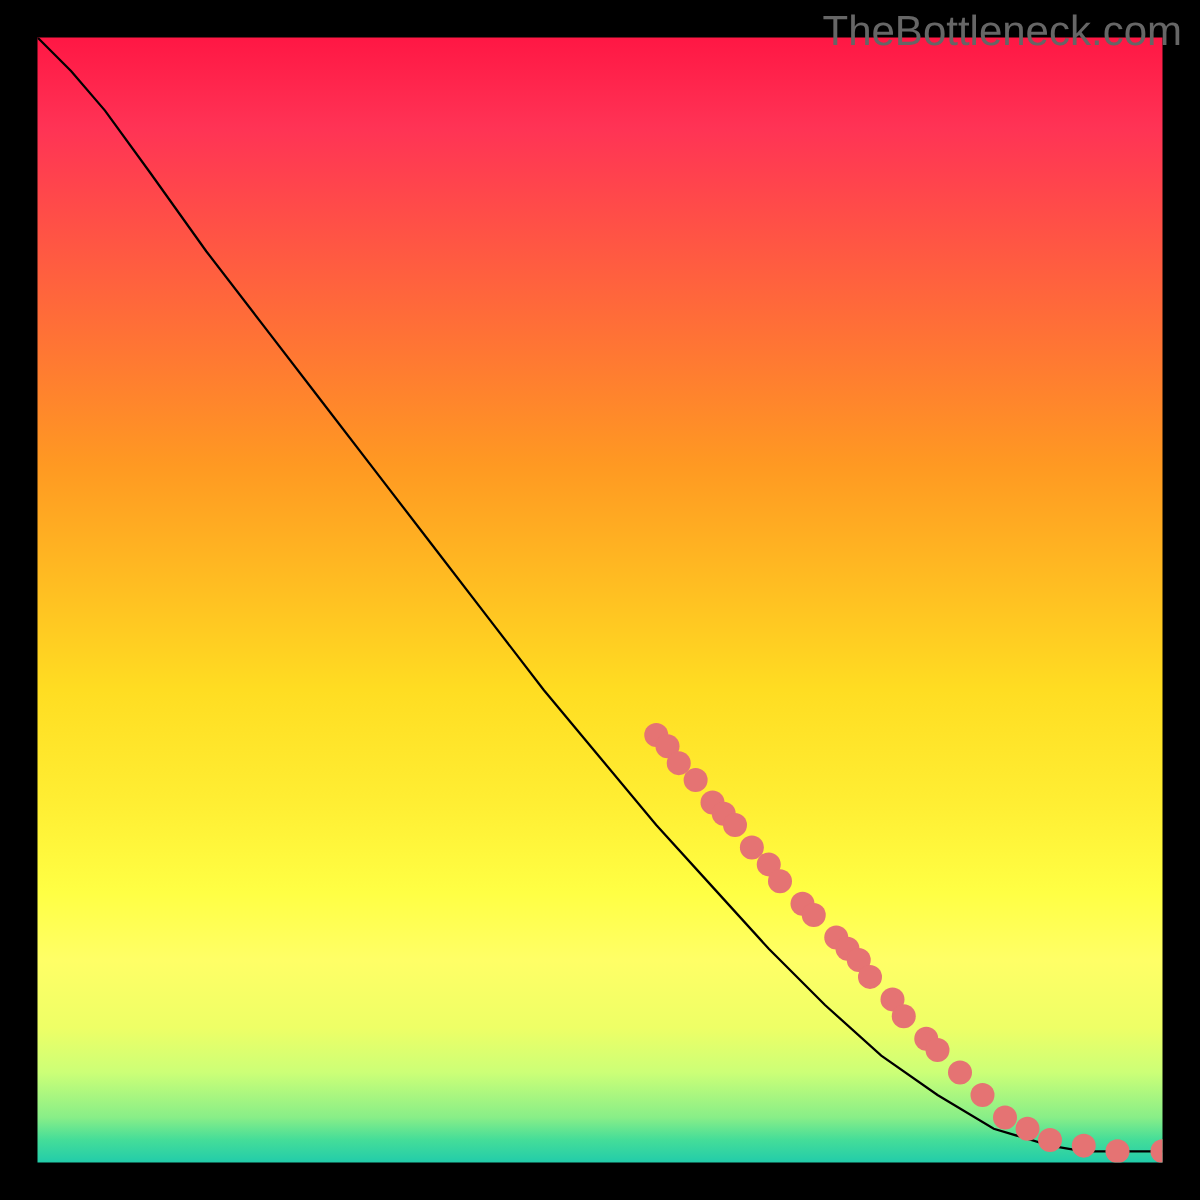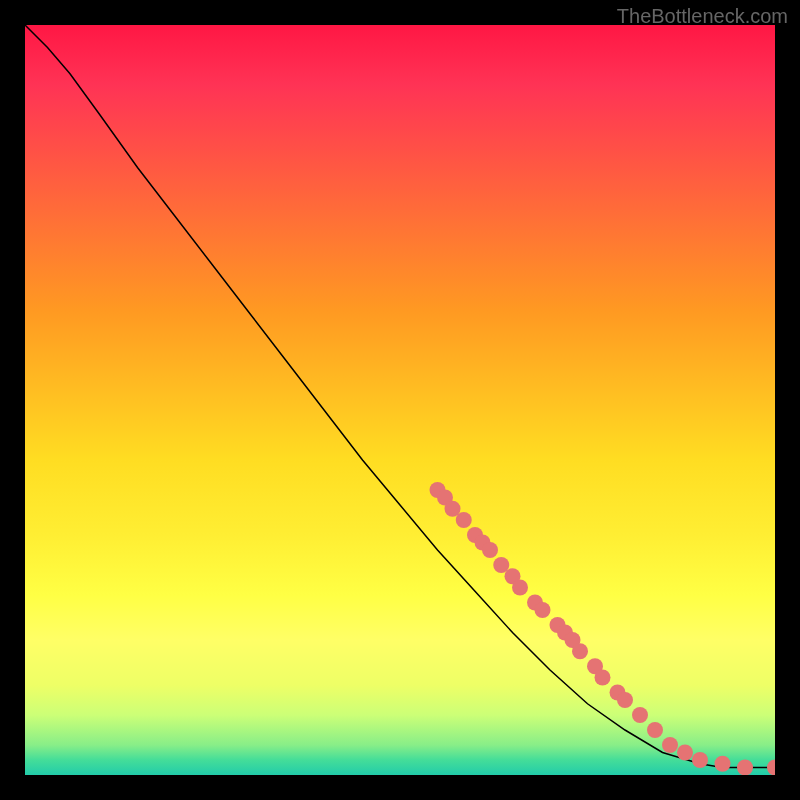--- a/index.html
+++ b/index.html
@@ -12,21 +12,21 @@
       height: 800px;
       background: #000;
       position: relative;
       font-family: Arial, sans-serif;
     }
     .watermark {
       position: absolute;
       top: 5px;
       right: 12px;
       color: #666;
-      font-size: 20px;
+      font-size: 28px;
       z-index: 100;
     }
     .plot-area {
       position: absolute;
       top: 25px;
       left: 25px;
       width: 750px;
       height: 750px;
       background: linear-gradient(to bottom,
         #ff1744 0%,

